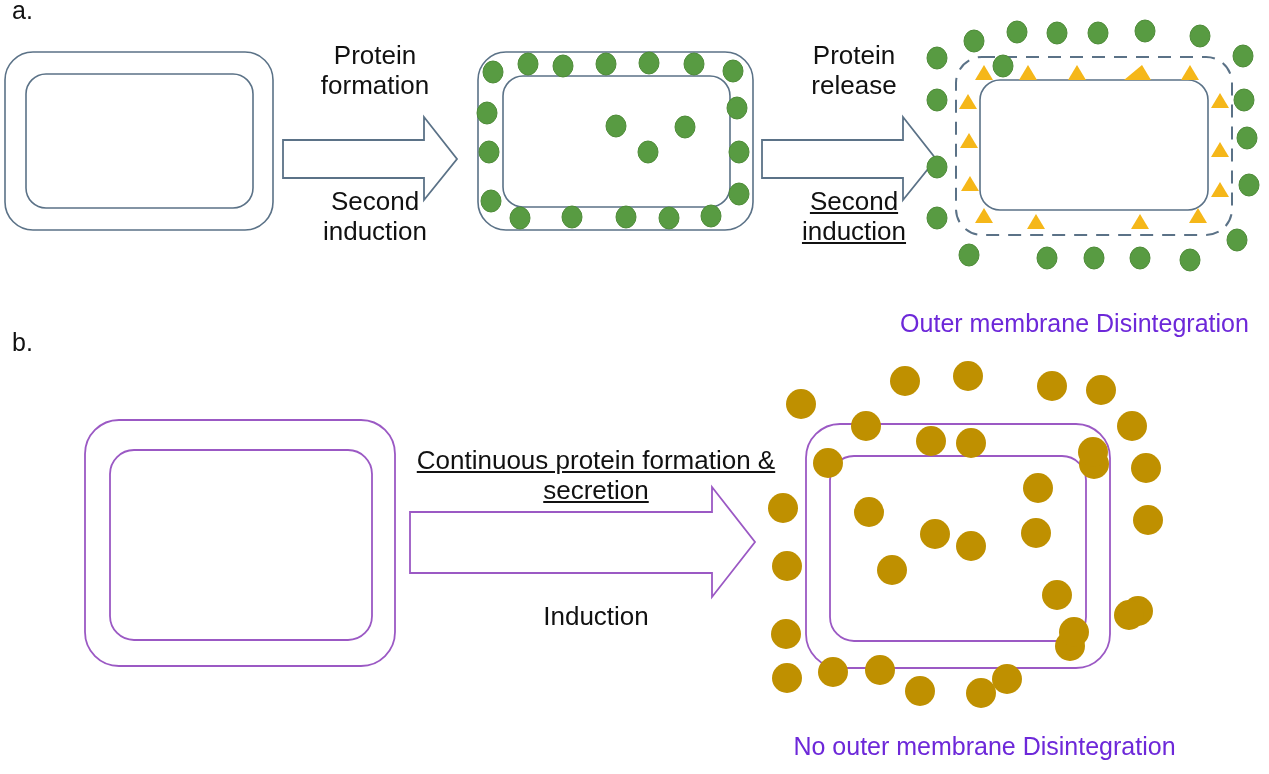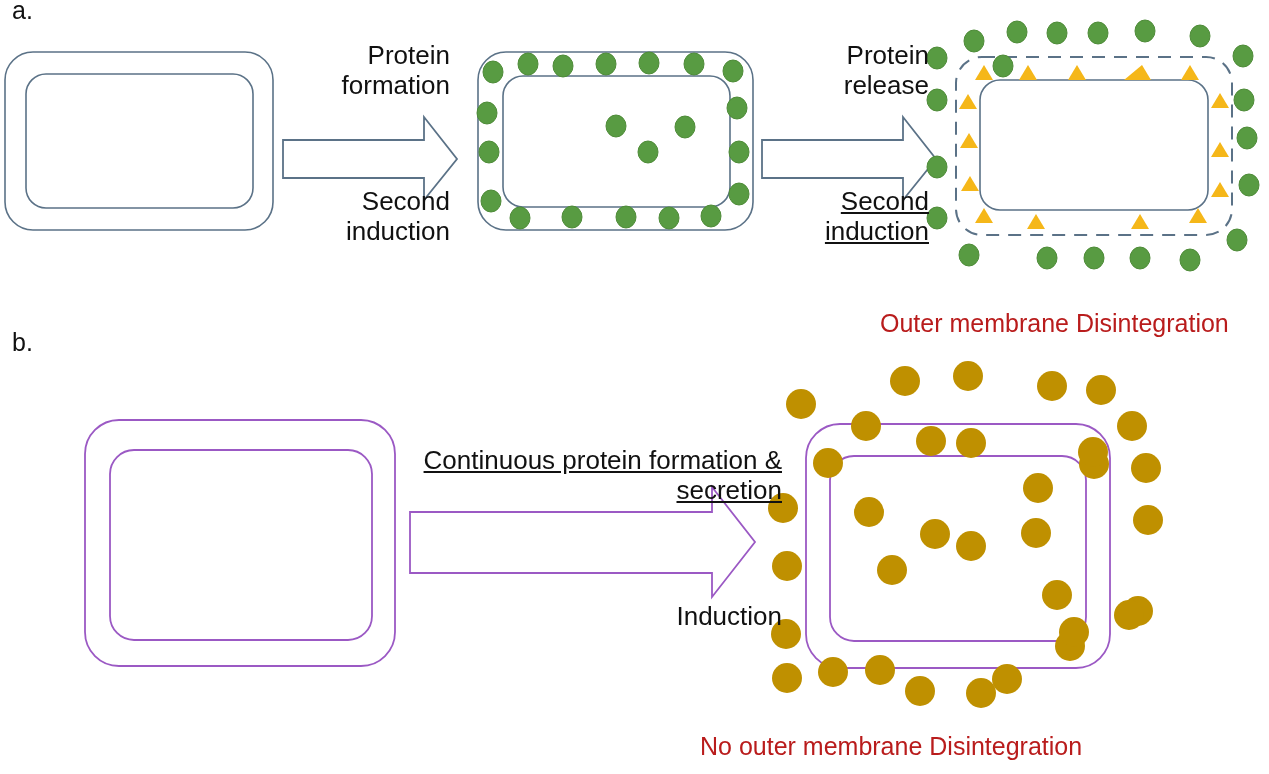--- a/index.html
+++ b/index.html
@@ -33,29 +33,29 @@
     font-weight: 400;
     color: #111111;
     letter-spacing: 0.2px;
     white-space: nowrap;
   }
   .arrow-caption {
     position: absolute;
     font-size: 26px;
     line-height: 1.16;
     color: #111111;
-    text-align: right;
+    text-align: center;
     white-space: pre-line;
   }
   .outcome-caption {
     position: absolute;
     font-size: 25px;
     line-height: 1.2;
-    color: #b91c1c;
-    text-align: left;
+    color: #6d28d9;
+    text-align: center;
     white-space: nowrap;
   }
   .cap-a1 { left: 300px; top: 40px;  width: 150px; }
   .cap-a2 { left: 300px; top: 186px; width: 150px; }
   .cap-a3 { left: 779px; top: 40px;  width: 150px; }
   .cap-a4 { left: 779px; top: 186px; width: 150px; text-decoration: underline; }
   .cap-b1 { left: 410px; top: 445px; width: 372px; text-decoration: underline; }
   .cap-b2 { left: 410px; top: 601px; width: 372px; }
   .cap-out-a { left: 880px; top: 308px; width: 389px; }
   .cap-out-b { left: 700px; top: 731px; width: 569px; }

